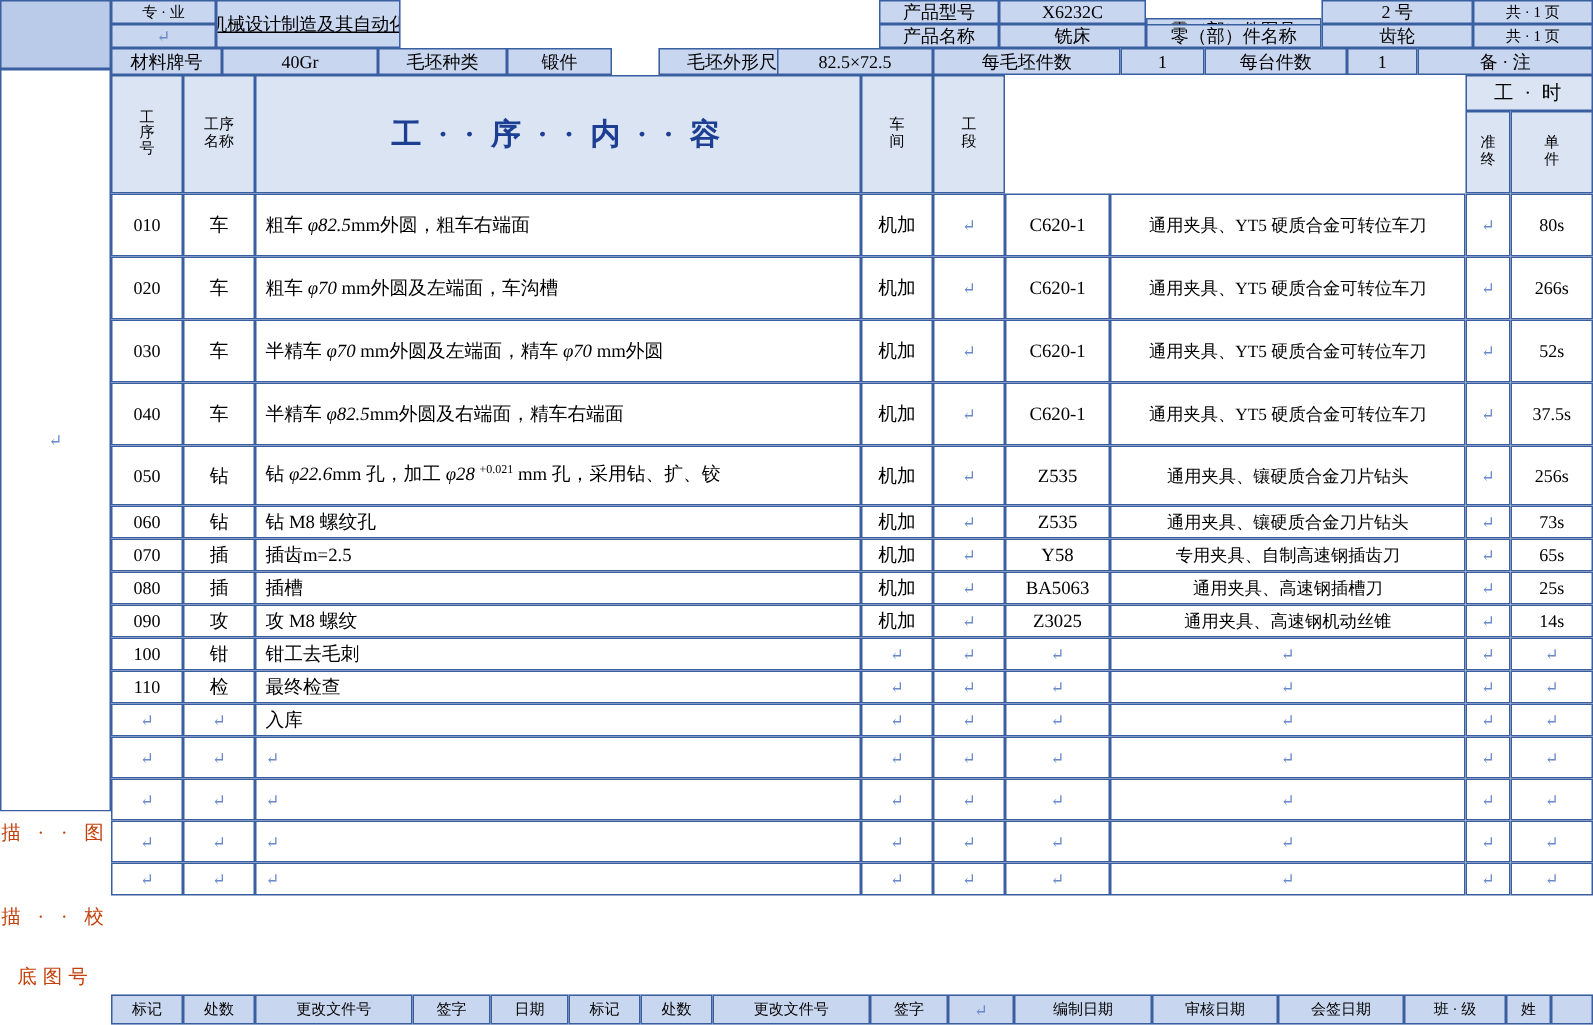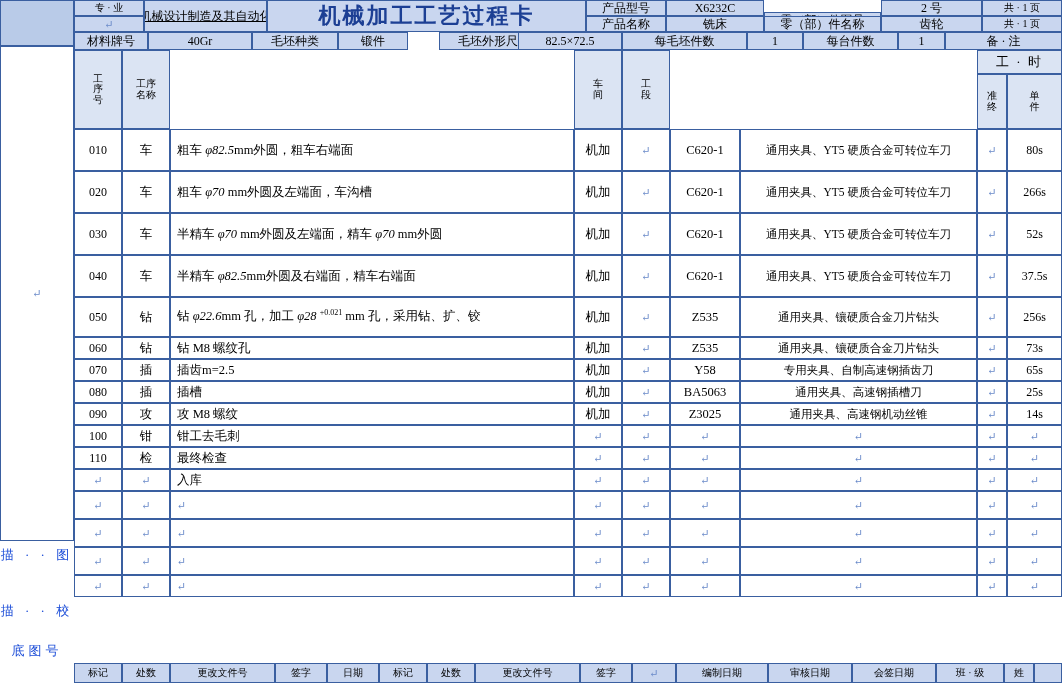--- a/index.html
+++ b/index.html
@@ -30,21 +30,21 @@
   .title{
     color:#1c3f94;font-weight:bold;letter-spacing:2px;
   }
   .big-title{font-size:22px;}
   .pilcrow{color:#6a8ac9;font-size:11px;}
   .tiny{font-size:10px;}
   .vstack{
     flex-direction:column;line-height:1.05;justify-content:center;
   }
   .leftlabel{
-    font-size:13px;letter-spacing:4px;color:#1d4ed8;
+    font-size:13px;letter-spacing:4px;color:#c2410c;
   }
   .corner{
     position:absolute;left:0;top:0;width:74px;height:46px;
     background:#b9cbe8;border:1px solid #3a5fa0;box-sizing:border-box;
   }
   .leftcol{
     position:absolute;left:0;width:74px;box-sizing:border-box;
     border:1px solid #3a5fa0;background:#ffffff;
     display:flex;align-items:center;justify-content:center;
   }
@@ -65,23 +65,20 @@
   <div class="leftcol" style="top:46px;height:495px;">
     <span class="pilcrow">↵</span>
   </div>
 
   <div class="cell hdrband" style="left:74px;top:0;width:70px;height:16px;">
     <span class="tiny">专 · 业</span>
   </div>
   <div class="cell hdrband" style="left:144px;top:0;width:123px;height:32px;">
     <span style="font-size:12px;text-decoration:underline;">机械设计制造及其自动化</span>
   </div>
-  <div class="cell hdrband" style="left:267px;top:0;width:319px;height:32px;">
-    <span class="title big-title">机械加工工艺过程卡</span>
-  </div>
   <div class="cell hdrband" style="left:586px;top:0;width:80px;height:16px;">
     <span>产品型号</span>
   </div>
   <div class="cell hdrband" style="left:666px;top:0;width:98px;height:16px;">
     <span>X6232C</span>
   </div>
   <div class="cell hdrband" style="left:764px;top:12px;width:117px;height:16px;">
     <span>零（部）件图号</span>
   </div>
   <div class="cell hdrband" style="left:881px;top:0;width:101px;height:16px;">
@@ -146,20 +143,23 @@
 
   <div class="cell lightband vstack" style="left:74px;top:50px;width:48px;height:79px;">
     <span class="tiny">工</span>
       <span class="tiny">序</span>
       <span class="tiny">号</span>
   </div>
   <div class="cell lightband vstack" style="left:122px;top:50px;width:48px;height:79px;">
     <span class="tiny">工序</span>
       <span class="tiny">名称</span>
   </div>
+  <div class="cell lightband" style="left:170px;top:50px;width:404px;height:79px;">
+    <span class="content-title">工 · · 序 · · 内 · · 容</span>
+  </div>
   <div class="cell lightband vstack" style="left:574px;top:50px;width:48px;height:79px;">
     <span class="tiny">车</span>
       <span class="tiny">间</span>
   </div>
   <div class="cell lightband vstack" style="left:622px;top:50px;width:48px;height:79px;">
     <span class="tiny">工</span>
       <span class="tiny">段</span>
   </div>
   <div class="cell lightband" style="left:977px;top:50px;width:85px;height:24px;">
     <span style="font-size:13px;letter-spacing:2px;">工 · 时</span>

